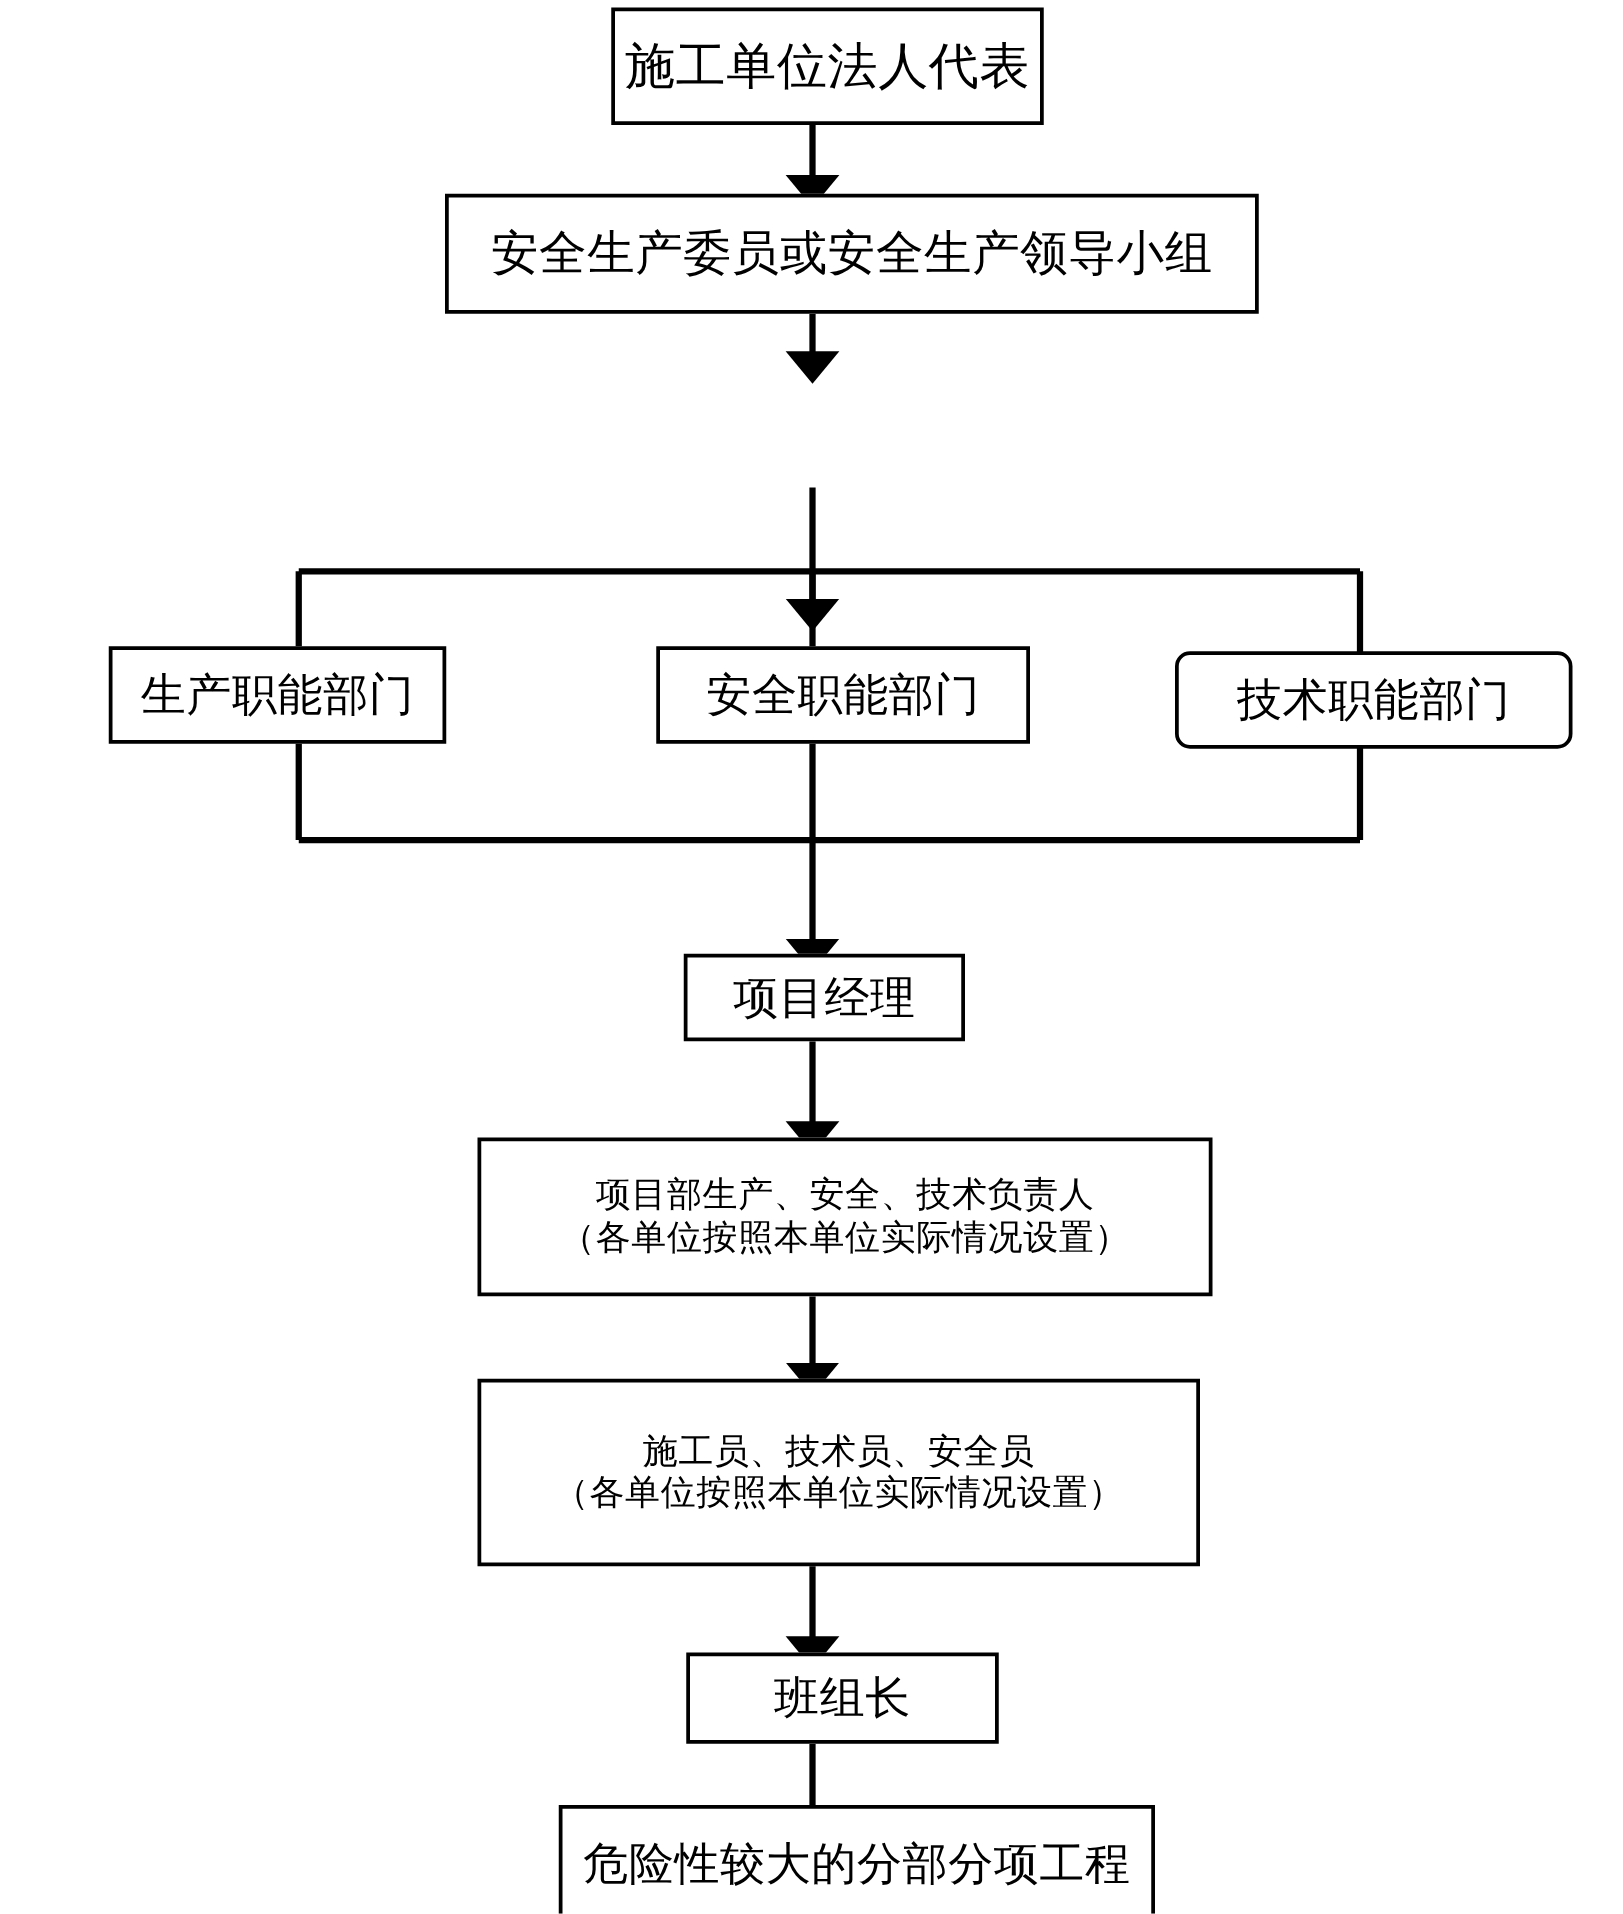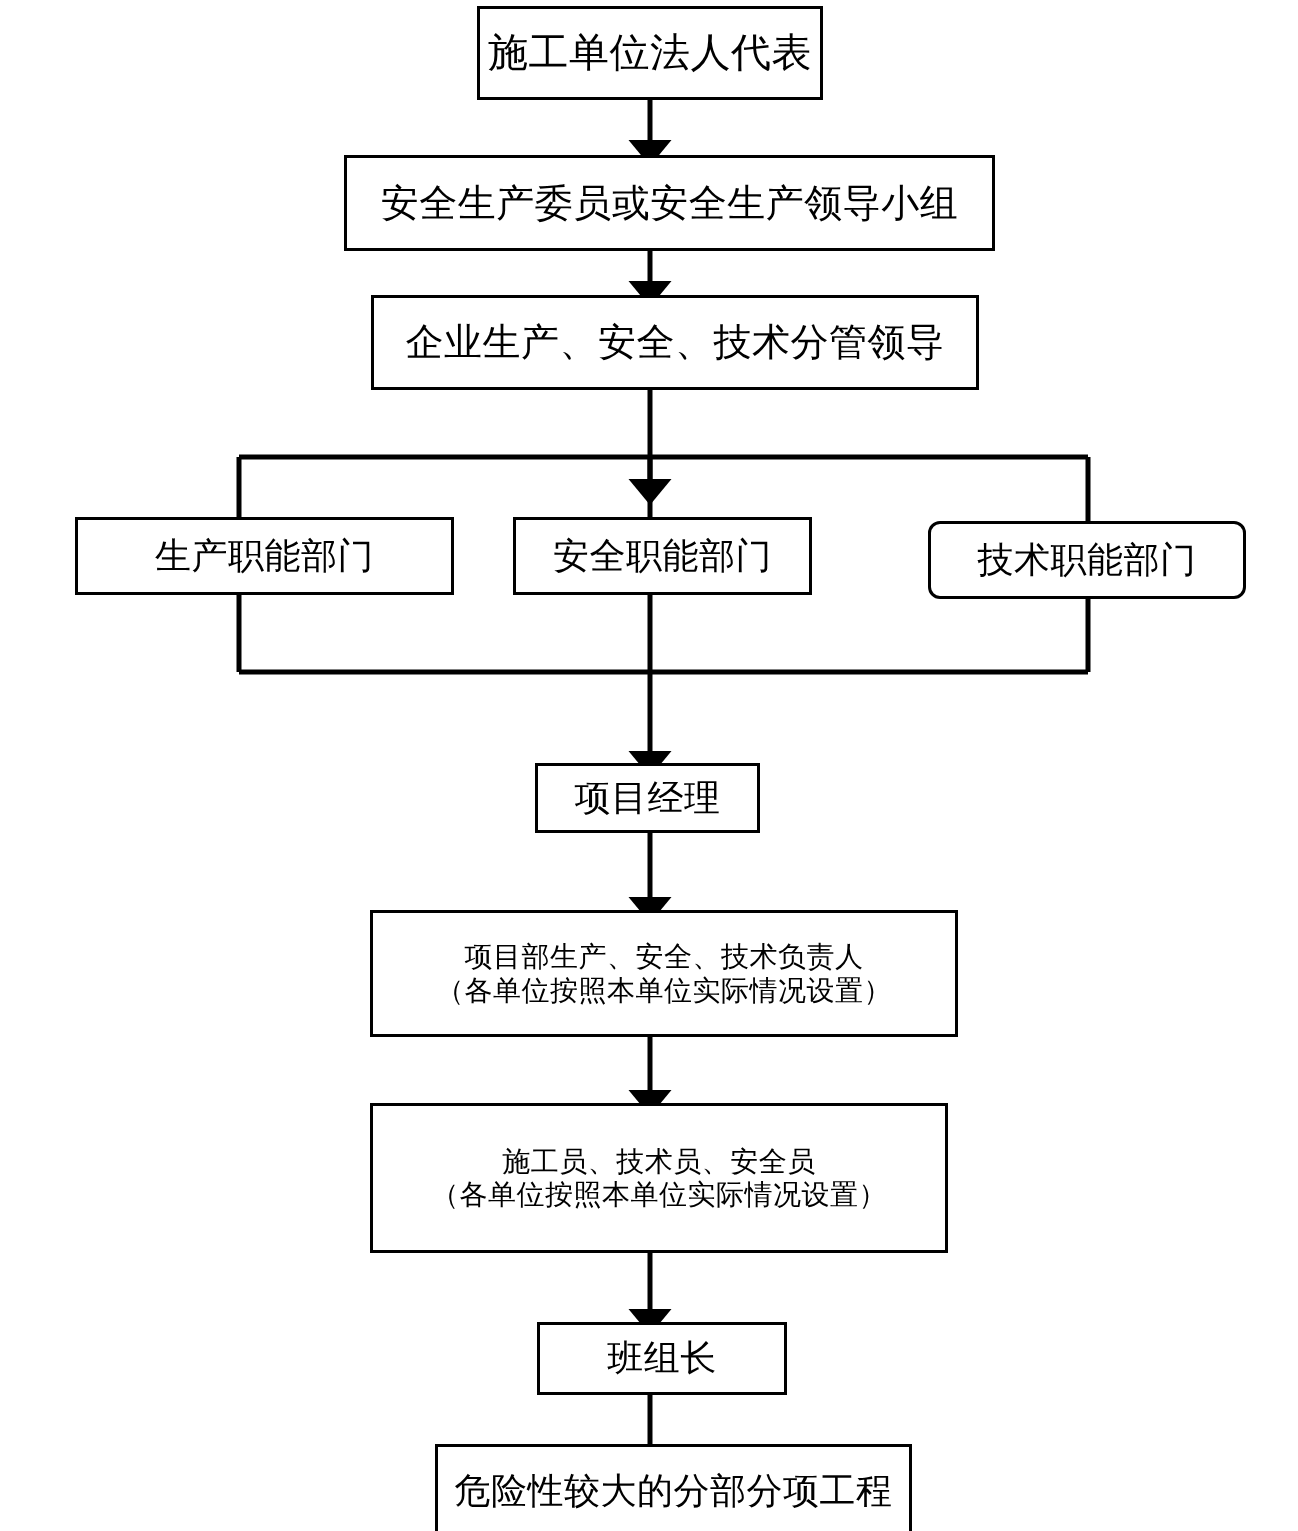--- a/index.html
+++ b/index.html
@@ -29,20 +29,21 @@
     position: absolute;
     box-sizing: border-box;
     background: #ffffff;
     border: 3px solid #000000;
     display: flex;
     align-items: center;
     justify-content: flex-end;
     text-align: center;
     color: #000000;
     z-index: 5;
+    margin-left: 12px;
   }
   .node .node-label {
     display: block;
     width: 100%;
     line-height: 1.18;
     white-space: pre-line;
     font-weight: 400;
     letter-spacing: 0.5px;
   }
   .t-xl .node-label { font-size: 40px; }
@@ -89,25 +90,22 @@
   </svg>
 
   <div class="node t-xl" style="left:477px; top:6px; width:346px; height:94px;">
     <span class="node-label">施工单位法人代表</span>
   </div>
 
   <div class="node t-lg" style="left:344px; top:155px; width:651px; height:96px;">
     <span class="node-label">安全生产委员或安全生产领导小组</span>
   </div>
 
-  <div class="node t-lg" style="left:371px; top:295px; width:608px; height:95px;">
-    <span class="node-label">企业生产、安全、技术分管领导</span>
-  </div>
 
-  <div class="node t-md" style="left:75px; top:517px; width:379px; height:78px;">
+  <div class="node t-md" style="left:75px; top:517px; width:270px; height:78px;">
     <span class="node-label">生产职能部门</span>
   </div>
 
   <div class="node t-md" style="left:513px; top:517px; width:299px; height:78px;">
     <span class="node-label">安全职能部门</span>
   </div>
 
   <div class="node t-md" style="left:928px; top:521px; width:318px; height:78px;border-radius:12px;">
     <span class="node-label">技术职能部门</span>
   </div>

